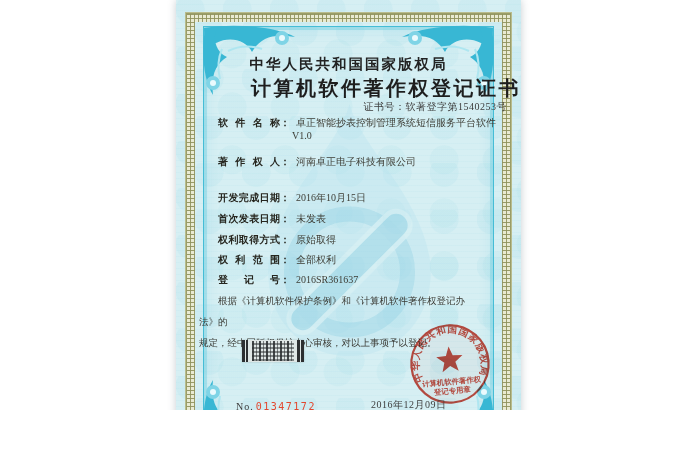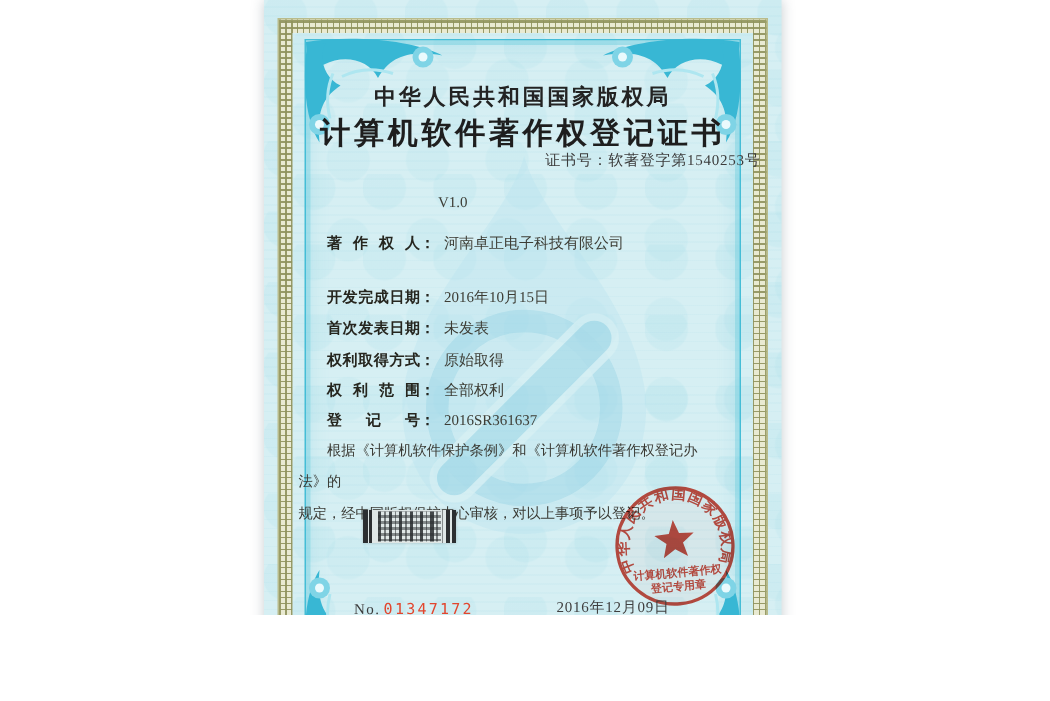--- a/index.html
+++ b/index.html
@@ -36,21 +36,21 @@
   .corner{position:absolute;width:96px;height:72px;}
   .corner.tl{left:26px;top:25px;}
   .corner.tr{right:26px;top:25px;transform:scaleX(-1);}
   .corner.bl{left:26px;bottom:17px;transform:scaleY(-1);}
   .corner.br{right:26px;bottom:17px;transform:scale(-1,-1);}
   
   .watermark{position:absolute;left:86px;top:104px;width:175px;height:262px;opacity:.62;}
   
   .authority{position:absolute;left:0;top:55px;width:100%;text-align:center;
     font-size:14.5px;font-weight:bold;letter-spacing:2px;color:#232323;}
-  .cert-title{position:absolute;left:0;top:75px;width:100%;text-align:center;
+  .cert-title{position:absolute;left:0;top:75px;width:100%;text-align:right;
     font-size:20px;font-weight:bold;letter-spacing:2.5px;color:#1e1e1e;}
   .certno{position:absolute;right:14px;top:100px;font-size:10px;color:#3c3c3c;letter-spacing:.5px;text-align:center;}
   .field-row{position:absolute;left:42px;font-size:10px;color:#3a3a34;white-space:nowrap;}
   .field-label{display:inline-block;width:62px;font-weight:bold;color:#26261f;
     text-align:justify;text-align-last:justify;}
   .field-colon{font-weight:bold;color:#26261f;margin-right:6px;}
   .field-value{color:#3d3d35;}
   .stmt{position:absolute;left:23px;width:274px;font-size:9.5px;line-height:21px;color:#3a3a34;}
   .stmt .l1{text-indent:2em;}
   
@@ -129,20 +129,23 @@
       <circle cx="85" cy="168" r="58" fill="none" stroke="#96d2e4" stroke-width="15" opacity=".75"></circle>
       <rect x="71" y="88" width="28" height="160" rx="14" transform="rotate(45 85 168)" fill="#96d2e4" stroke="#d6eff3" stroke-width="5" opacity=".85"></rect>
     </svg>
 
     <div class="authority">中华人民共和国国家版权局</div>
     <div class="cert-title">计算机软件著作权登记证书</div>
     <div class="certno">
       <span>证书号：</span><span>软著登字第1540253号</span>
     </div>
 
+    <div class="field-row" style="top:116px">
+      <span class="field-label">软件名称</span><span class="field-colon">：</span><span class="field-value">卓正智能抄表控制管理系统短信服务平台软件</span>
+    </div>
     <div class="field-row" style="top:130px;left:116px">
       <span class="field-value">V1.0</span>
     </div>
     <div class="field-row" style="top:155px">
       <span class="field-label">著作权人</span><span class="field-colon">：</span><span class="field-value">河南卓正电子科技有限公司</span>
     </div>
     <div class="field-row" style="top:191px">
       <span class="field-label">开发完成日期</span><span class="field-colon">：</span><span class="field-value">2016年10月15日</span>
     </div>
     <div class="field-row" style="top:212px">

